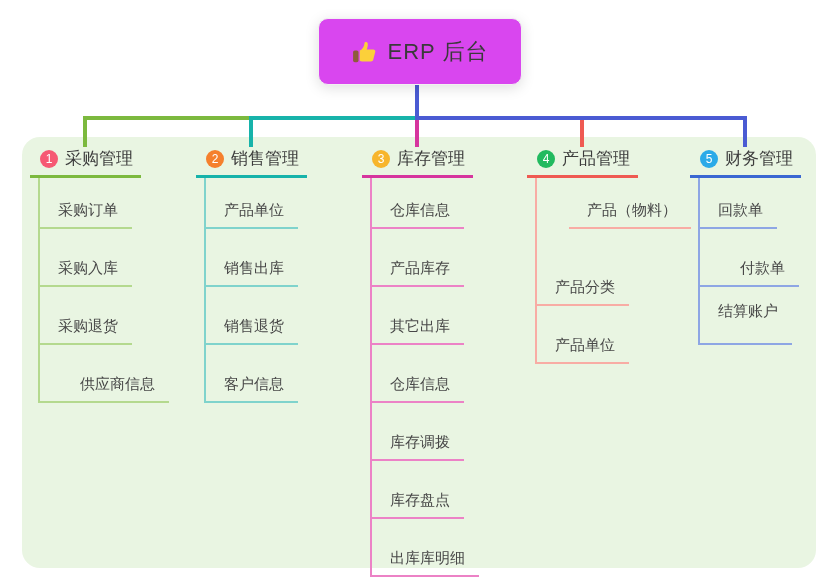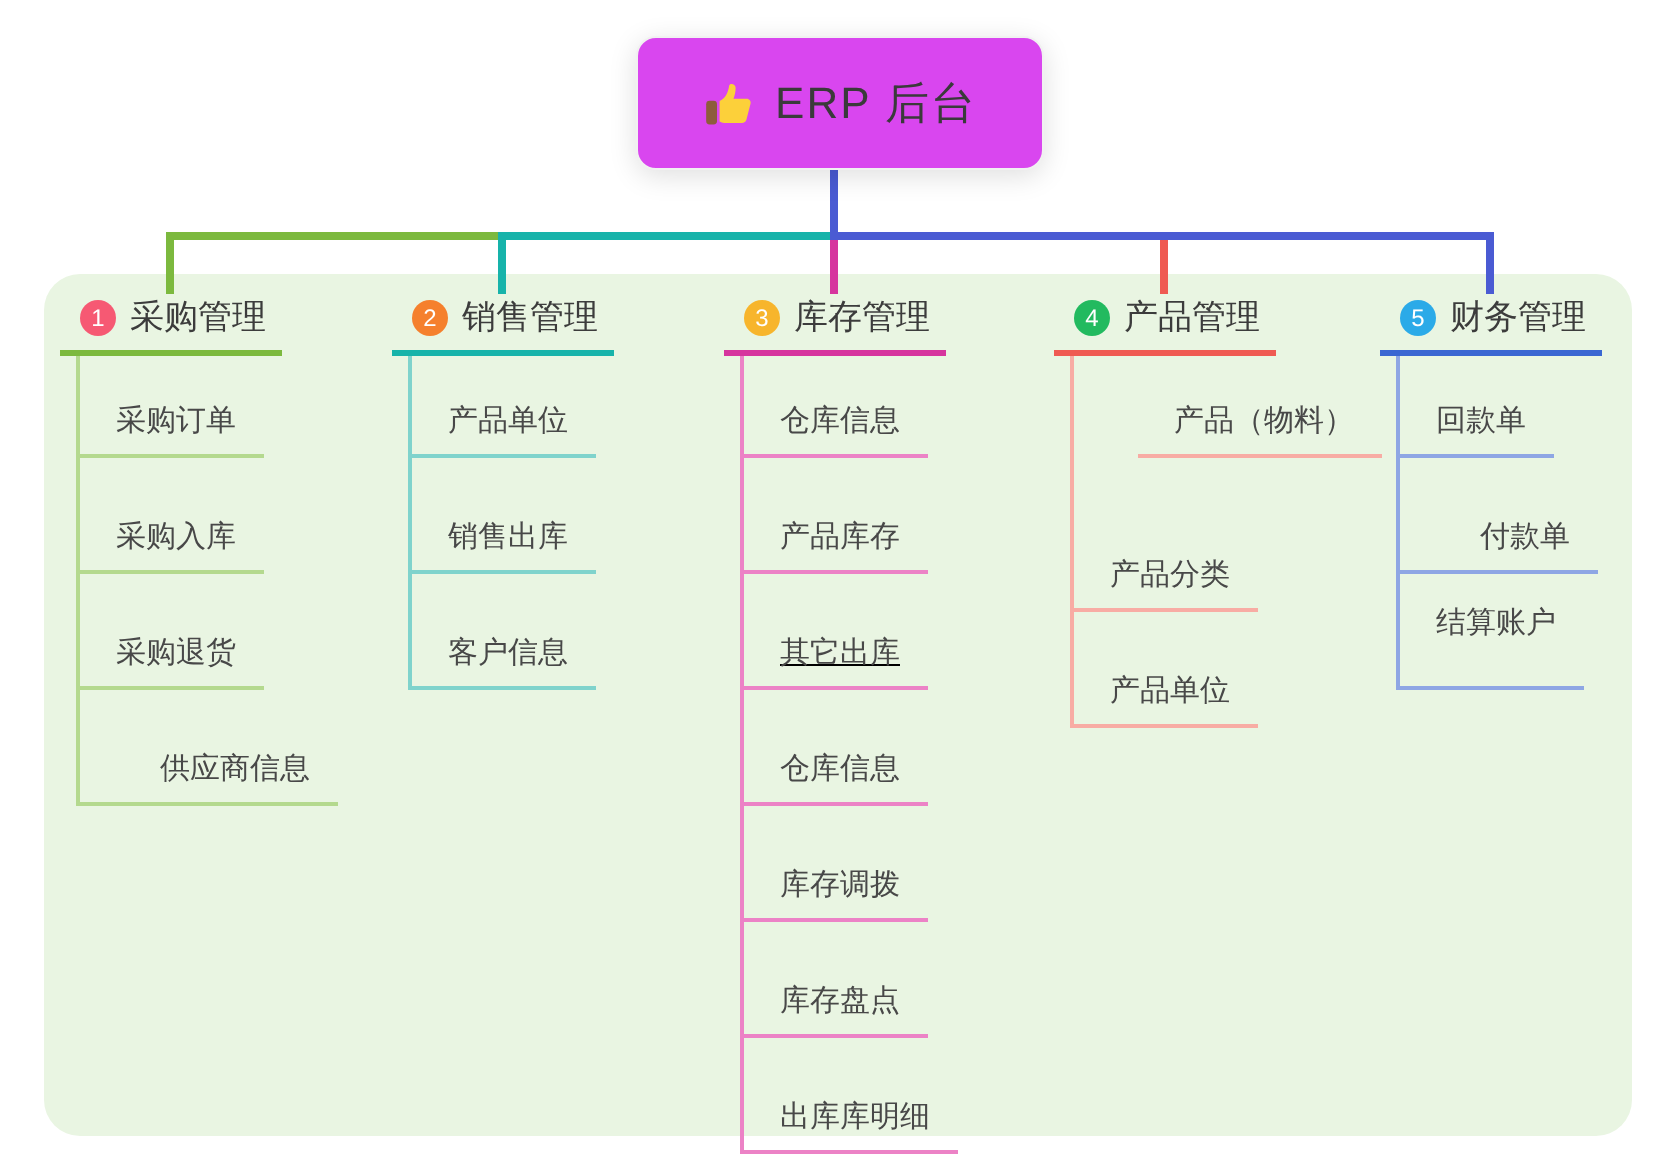--- a/index.html
+++ b/index.html
@@ -100,38 +100,41 @@
       <span class="branch-label">销售管理</span>
     </div>
     <div class="children" style="border-left-color: rgb(127, 211, 204);">
           <div class="child" style="border-bottom-color: rgb(127, 211, 204);">
             <span>产品单位</span>
           </div>
           <div class="child" style="border-bottom-color: rgb(127, 211, 204);">
             <span>销售出库</span>
           </div>
           <div class="child" style="border-bottom-color: rgb(127, 211, 204);">
+            <span>销售退货</span>
+          </div>
+          <div class="child" style="border-bottom-color: rgb(127, 211, 204);">
             <span>客户信息</span>
           </div>
         </div>
   </div>
 
   <div class="branch" style="left: 362px;">
     <div class="branch-title" style="border-bottom-color: rgb(214, 53, 158);">
       <span class="badge" style="background: rgb(247, 181, 44);">3</span>
       <span class="branch-label">库存管理</span>
     </div>
     <div class="children" style="border-left-color: rgb(236, 130, 198);">
           <div class="child" style="border-bottom-color: rgb(236, 130, 198);">
             <span>仓库信息</span>
           </div>
           <div class="child" style="border-bottom-color: rgb(236, 130, 198);">
             <span>产品库存</span>
           </div>
-          <div class="child" style="border-bottom-color: rgb(236, 130, 198); text-decoration: underline;">
+          <div class="child" style="border-bottom-color: rgb(236, 130, 198);">
             <span>其它出库</span>
           </div>
           <div class="child" style="border-bottom-color: rgb(236, 130, 198);">
             <span>仓库信息</span>
           </div>
           <div class="child" style="border-bottom-color: rgb(236, 130, 198);">
             <span>库存调拨</span>
           </div>
           <div class="child" style="border-bottom-color: rgb(236, 130, 198);">
             <span>库存盘点</span>

